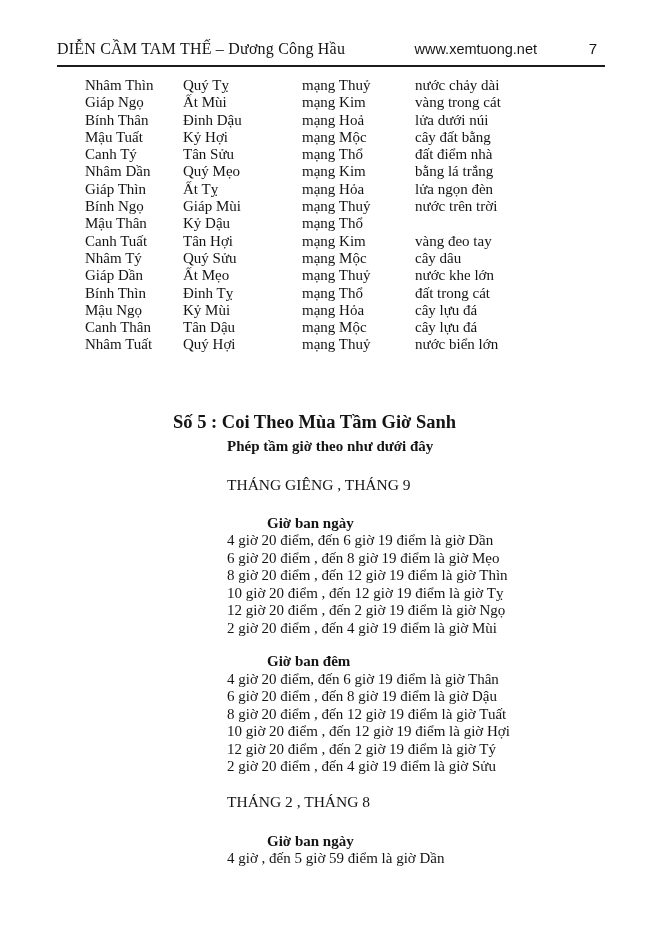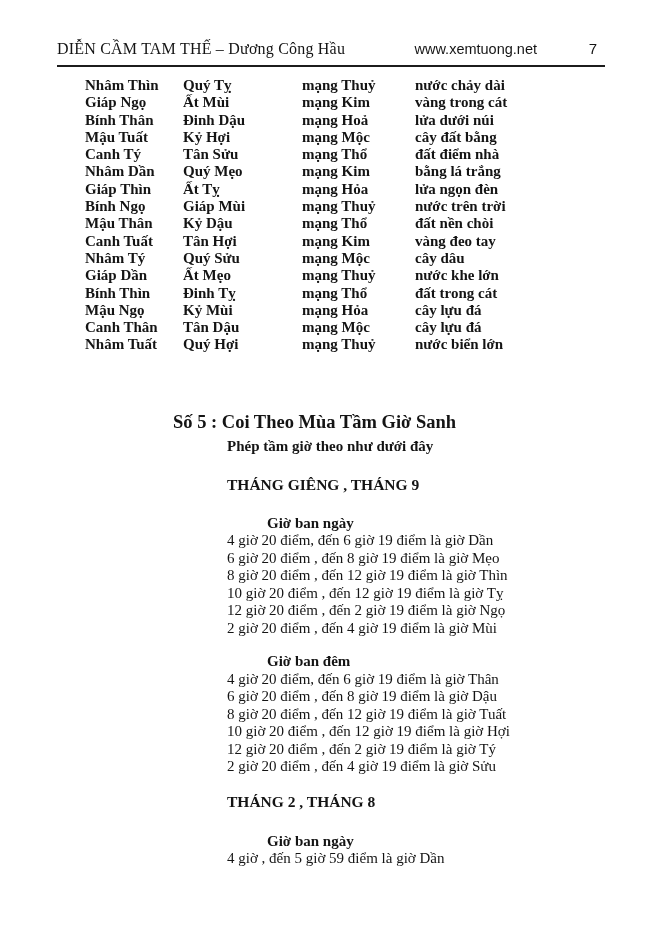--- a/index.html
+++ b/index.html
@@ -50,21 +50,20 @@
   }
   
   .ztable {
     margin: 10px 0 0 28px;
     font-size: 15px;
   }
   .trow {
     display: flex;
     line-height: 17.3px;
     white-space: nowrap;
-    font-weight: bold;
   }
   .c1 { width: 98px;  }
   .c2 { width: 119px; }
   .c3 { width: 113px; }
   .c4 { flex: 1; }
   
   .sec-title {
     margin: 58px 0 0 116px;
     font-weight: bold;
     font-size: 18.5px;
@@ -72,21 +71,21 @@
     white-space: nowrap;
   }
   .sec-sub {
     margin: 4px 0 0 170px;
     font-weight: bold;
     font-size: 15px;
     line-height: 18px;
     white-space: nowrap;
   }
   .month-title {
-    font-weight: bold;
+    font-weight: normal;
     font-size: 15.5px;
     line-height: 18px;
     margin-left: 170px;
     white-space: nowrap;
   }
   .mt-1 { margin-top: 21px; }
   .mt-2 { margin-top: 17px; }
   .time-block {
     margin-left: 170px;
     font-size: 15px;
@@ -160,21 +159,20 @@
     <div class="trow">
         <span class="c1">Bính Ngọ</span>
         <span class="c2">Giáp Mùi</span>
         <span class="c3">mạng Thuỷ</span>
         <span class="c4">nước trên trời</span>
       </div>
     <div class="trow">
         <span class="c1">Mậu Thân</span>
         <span class="c2">Kỷ Dậu</span>
         <span class="c3">mạng Thổ</span>
-        <span class="c4">đất nền chòi</span>
       </div>
     <div class="trow">
         <span class="c1">Canh Tuất</span>
         <span class="c2">Tân Hợi</span>
         <span class="c3">mạng Kim</span>
         <span class="c4">vàng đeo tay</span>
       </div>
     <div class="trow">
         <span class="c1">Nhâm Tý</span>
         <span class="c2">Quý Sửu</span>

